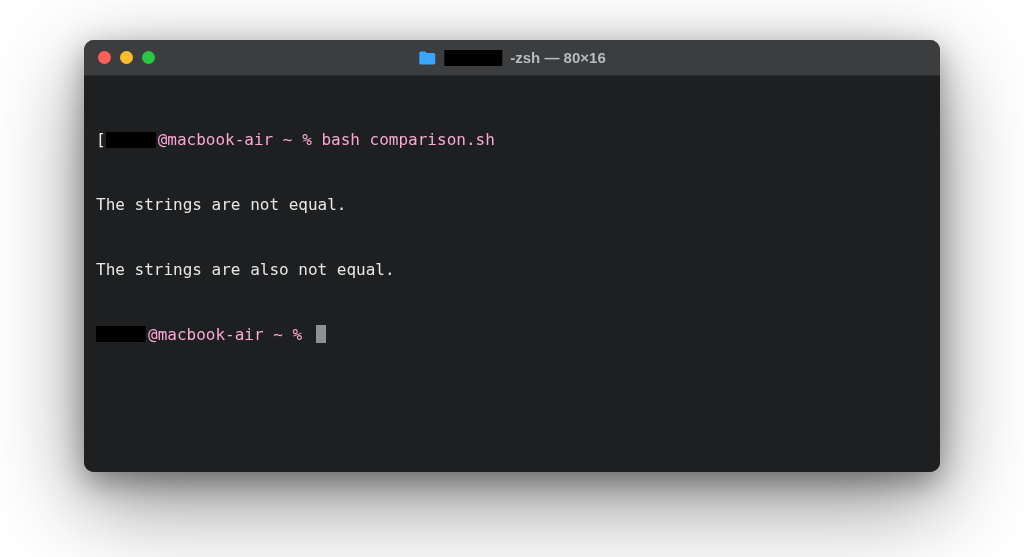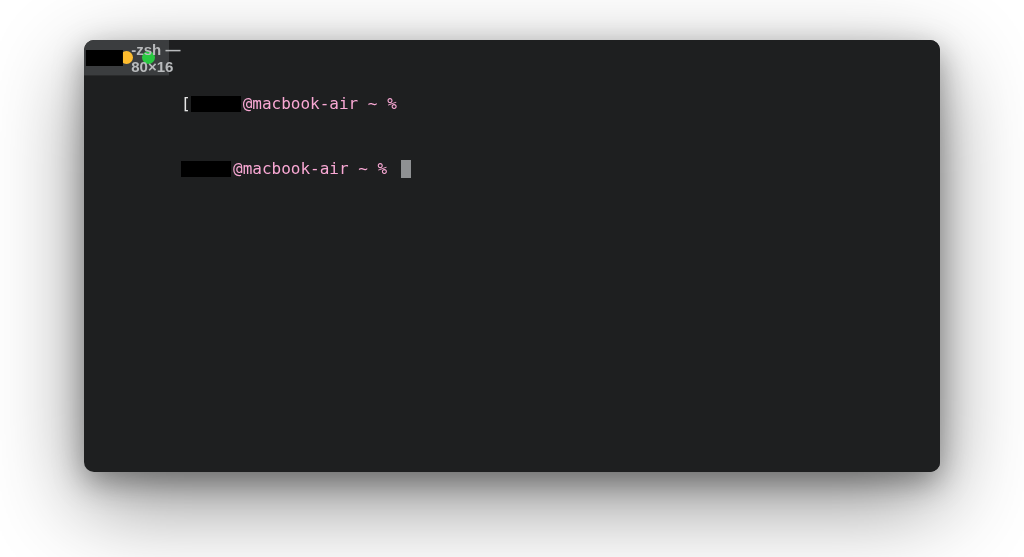--- a/index.html
+++ b/index.html
@@ -14,21 +14,21 @@
       font-family: "Menlo", "Monaco", "Consolas", monospace;
     }
     .terminal-window {
       width: 856px;
       height: 432px;
       background: #1e1f20;
       border-radius: 10px;
       box-shadow: 0 30px 90px rgba(0,0,0,0.45), 0 10px 30px rgba(0,0,0,0.35);
       overflow: hidden;
       display: flex;
-      flex-direction: row;
+      flex-direction: column;
     }
     .titlebar {
       height: 36px;
       background: #3b3d3f;
       display: flex;
       align-items: center;
       padding: 0 14px;
       position: relative;
       border-bottom: 1px solid #2a2b2c;
     }
@@ -124,19 +124,21 @@
           <path d="M1 2.2 C1 1.2 1.8 0.5 2.8 0.5 L6.5 0.5 C7.1 0.5 7.5 0.8 7.9 1.2 L8.6 2 L15.2 2 C16.2 2 17 2.8 17 3.8 L17 11.8 C17 12.8 16.2 13.5 15.2 13.5 L2.8 13.5 C1.8 13.5 1 12.8 1 11.8 Z" fill="#3aa6ff"></path>
         </svg>
       </span>
       <span class="redact-title"></span>
       <span> -zsh — 80×16</span>
     </div>
   </div>
 
   <div class="terminal-body">
     <div class="line">
-      <span class="brkt">[</span><span class="redact-user"></span><span class="prompt-text">@macbook-air ~ % </span>
+      <span class="brkt">[</span><span class="redact-user"></span><span class="prompt-text">@macbook-air ~ % </span><span class="prompt-text">bash comparison.sh</span>
     </div>
+    <div class="line output">The strings are not equal.</div>
+    <div class="line output">The strings are also not equal.</div>
     <div class="line">
       <span class="redact-user"></span><span class="prompt-text">@macbook-air ~ % </span><span class="cursor"></span>
     </div>
   </div>
 </div>
 
 </body></html>

